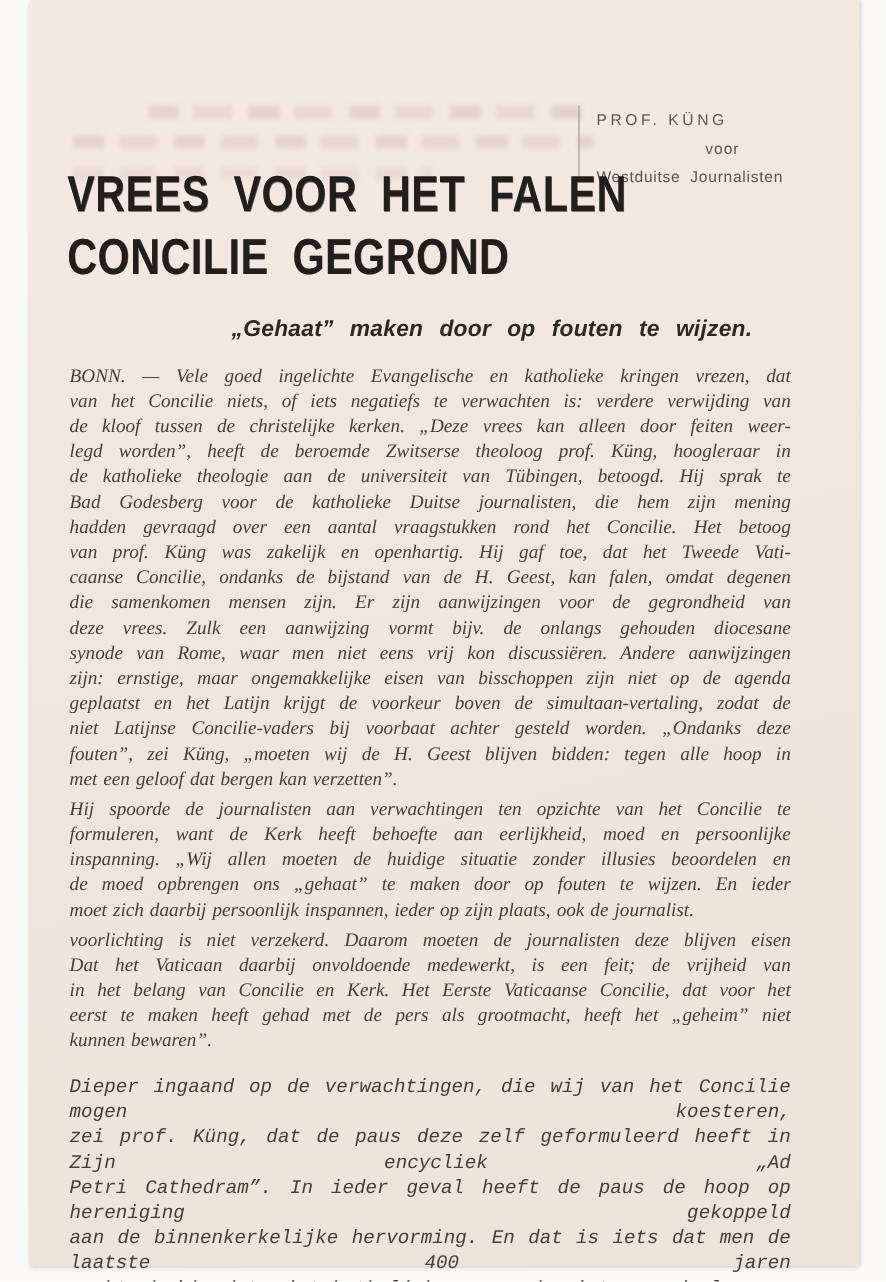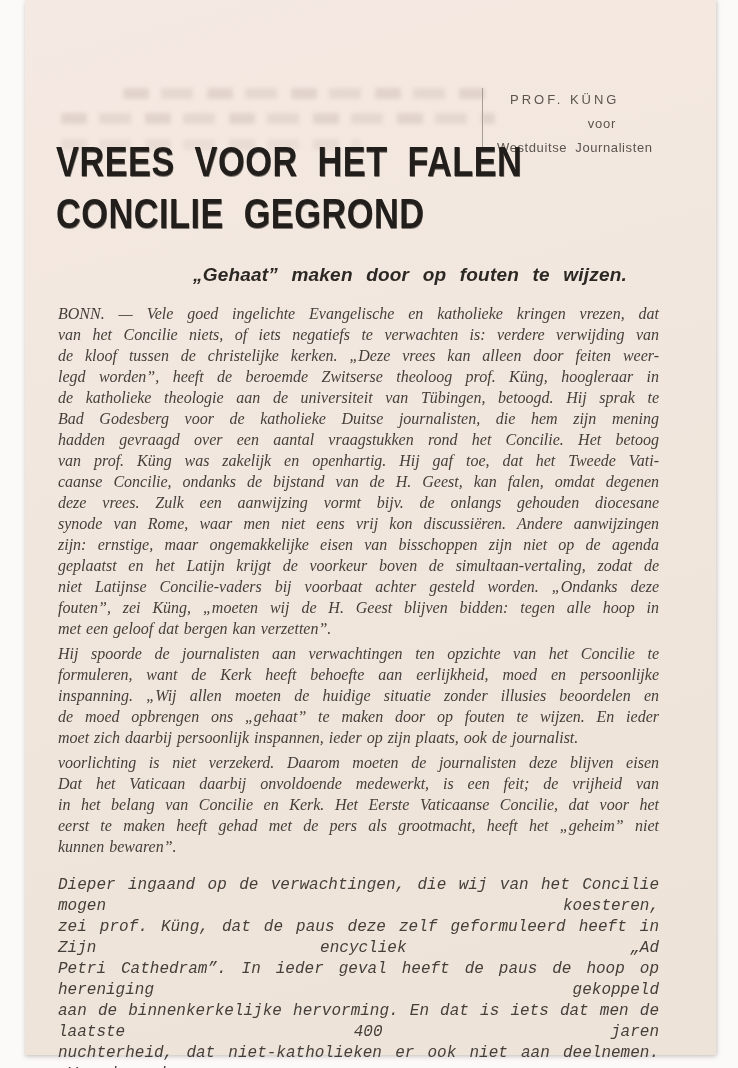--- a/index.html
+++ b/index.html
@@ -34,21 +34,21 @@
   .ghost.g3{left:36px;top:139px;width:300px;opacity:0.35;}
 
   .kicker-rule{
     position:absolute;left:457px;top:88px;width:1px;height:64px;
     background:#a79d94;
   }
   .kicker{
     position:absolute;left:472px;top:88px;width:210px;
     color:#5b554e;font-size:13px;line-height:24px;
   }
-  .kicker .k1{letter-spacing:3px;margin-left:13px;}
+  .kicker .k1{letter-spacing:3px;}
   .kicker .k2{letter-spacing:0.8px;text-align:center;}
   .kicker .k3{letter-spacing:0.6px;word-spacing:4px;white-space:nowrap;}
 
   .headline{
     position:absolute;left:31px;top:136px;
     color:#221e1b;font-weight:bold;
   }
   .headline .hline{
     display:block;height:52px;line-height:52px;
     font-size:42px;letter-spacing:0.5px;word-spacing:12px;
@@ -110,20 +110,21 @@
       <div class="para">
         <div class="line">BONN. — Vele goed ingelichte Evangelische en katholieke kringen vrezen, dat</div>
         <div class="line">van het Concilie niets, of iets negatiefs te verwachten is: verdere verwijding van</div>
         <div class="line">de kloof tussen de christelijke kerken. „Deze vrees kan alleen door feiten weer-</div>
         <div class="line">legd worden”, heeft de beroemde Zwitserse theoloog prof. Küng, hoogleraar in</div>
         <div class="line">de katholieke theologie aan de universiteit van Tübingen, betoogd. Hij sprak te</div>
         <div class="line">Bad Godesberg voor de katholieke Duitse journalisten, die hem zijn mening</div>
         <div class="line">hadden gevraagd over een aantal vraagstukken rond het Concilie. Het betoog</div>
         <div class="line">van prof. Küng was zakelijk en openhartig. Hij gaf toe, dat het Tweede Vati-</div>
         <div class="line">caanse Concilie, ondanks de bijstand van de H. Geest, kan falen, omdat degenen</div>
+        <div class="line">die samenkomen mensen zijn. Er zijn aanwijzingen voor de gegrondheid van</div>
         <div class="line">deze vrees. Zulk een aanwijzing vormt bijv. de onlangs gehouden diocesane</div>
         <div class="line">synode van Rome, waar men niet eens vrij kon discussiëren. Andere aanwijzingen</div>
         <div class="line">zijn: ernstige, maar ongemakkelijke eisen van bisschoppen zijn niet op de agenda</div>
         <div class="line">geplaatst en het Latijn krijgt de voorkeur boven de simultaan-vertaling, zodat de</div>
         <div class="line">niet Latijnse Concilie-vaders bij voorbaat achter gesteld worden. „Ondanks deze</div>
         <div class="line">fouten”, zei Küng, „moeten wij de H. Geest blijven bidden: tegen alle hoop in</div>
         <div class="line last">met een geloof dat bergen kan verzetten”.</div>
       </div>
       <div class="para">
         <div class="line">Hij spoorde de journalisten aan verwachtingen ten opzichte van het Concilie te</div>

